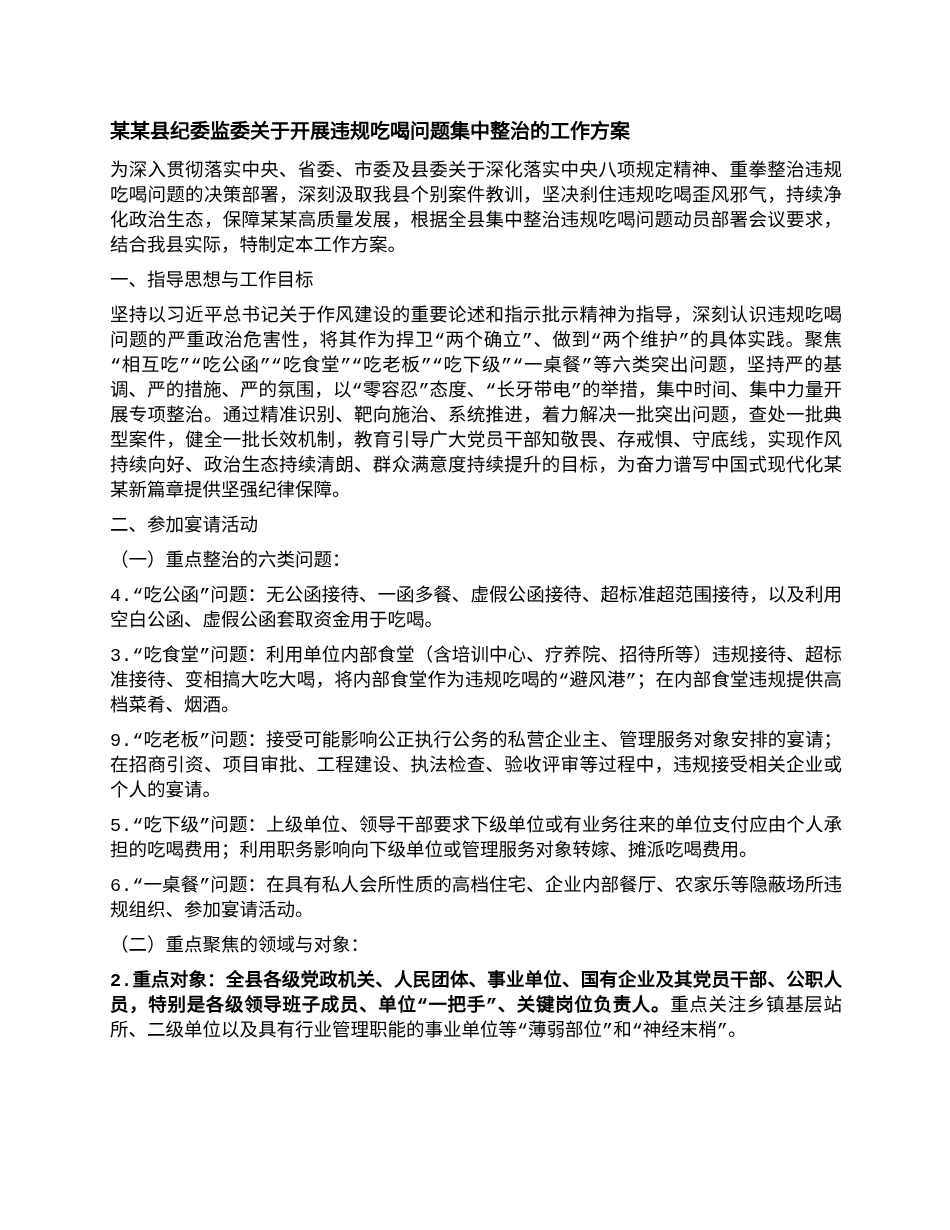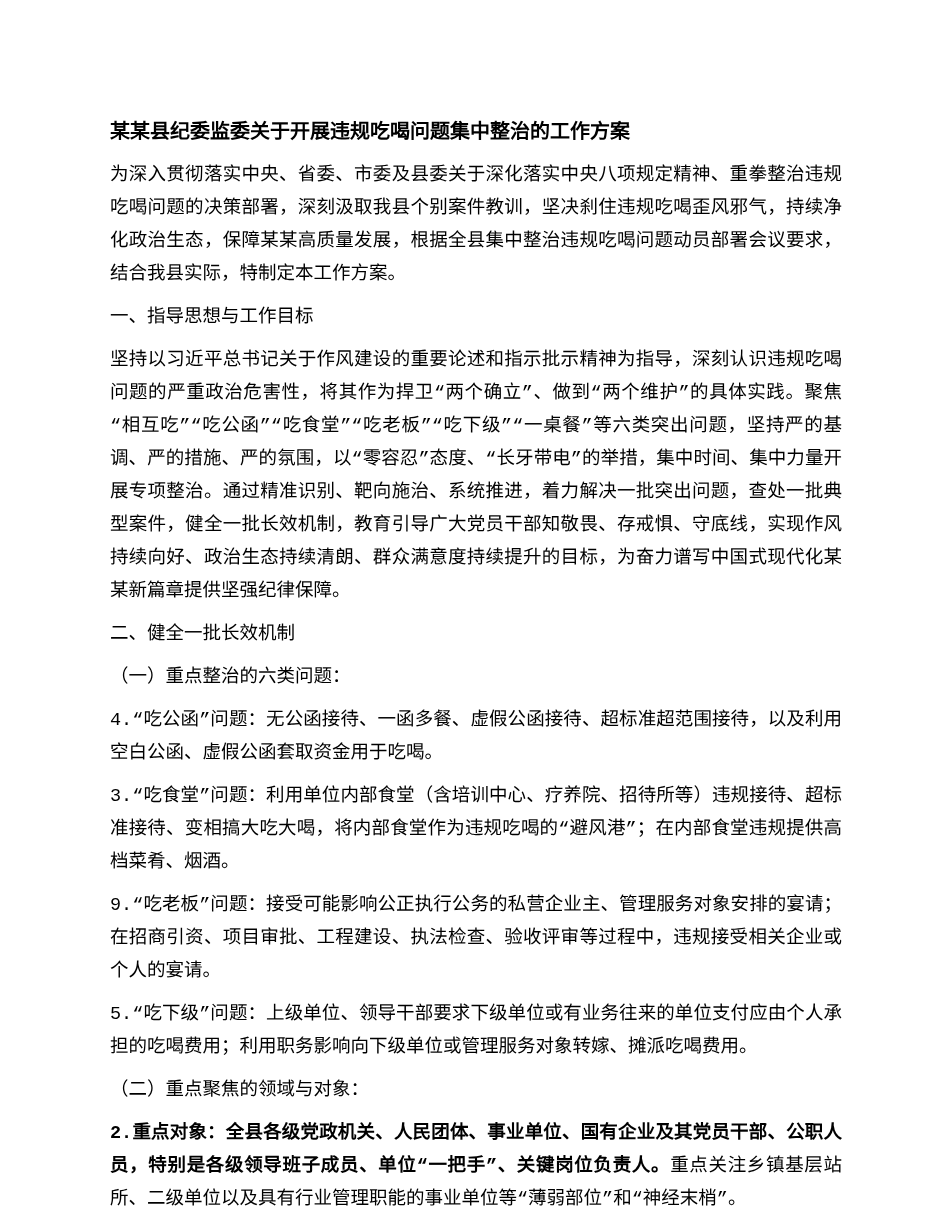--- a/index.html
+++ b/index.html
@@ -15,21 +15,21 @@
     box-sizing: border-box;
     background: #ffffff;
     color: #000000;
     padding: 119px 100px 50px 110px;
     overflow: hidden;
     font-family: Liberation Mono, monospace;
   }
   .doc p {
     margin: 0 8px 10px 0;
     font-size: 18.5px;
-    line-height: 33px;
+    line-height: 25px;
     text-align: justify;
     text-justify: inter-character;
     word-break: break-all;
   }
   .doc-title {
     margin: 0 0 13px 0;
     font-size: 20px;
     font-weight: 700;
     line-height: 27px;
     text-align: left;
@@ -48,33 +48,34 @@
   <article class="doc">
 
     <h1 class="doc-title">某某县纪委监委关于开展违规吃喝问题集中整治的工作方案</h1>
 
     <p>为深入贯彻落实中央、省委、市委及县委关于深化落实中央八项规定精神、重拳整治违规吃喝问题的决策部署，深刻汲取我县个别案件教训，坚决刹住违规吃喝歪风邪气，持续净化政治生态，保障某某高质量发展，根据全县集中整治违规吃喝问题动员部署会议要求，结合我县实际，特制定本工作方案。</p>
 
     <p class="section-heading">一、指导思想与工作目标</p>
 
     <p>坚持以习近平总书记关于作风建设的重要论述和指示批示精神为指导，深刻认识违规吃喝问题的严重政治危害性，将其作为捍卫“两个确立”、做到“两个维护”的具体实践。聚焦“相互吃”“吃公函”“吃食堂”“吃老板”“吃下级”“一桌餐”等六类突出问题，坚持严的基调、严的措施、严的氛围，以“零容忍”态度、“长牙带电”的举措，集中时间、集中力量开展专项整治。通过精准识别、靶向施治、系统推进，着力解决一批突出问题，查处一批典型案件，健全一批长效机制，教育引导广大党员干部知敬畏、存戒惧、守底线，实现作风持续向好、政治生态持续清朗、群众满意度持续提升的目标，为奋力谱写中国式现代化某某新篇章提供坚强纪律保障。</p>
 
-    <p class="section-heading">二、健全一批长效机制</p>
+    <p class="section-heading">二、参加宴请活动</p>
 
     <p class="section-heading">（一）重点整治的六类问题：</p>
 
 
     <p>4.“吃公函”问题：无公函接待、一函多餐、虚假公函接待、超标准超范围接待，以及利用空白公函、虚假公函套取资金用于吃喝。</p>
 
     <p>3.“吃食堂”问题：利用单位内部食堂（含培训中心、疗养院、招待所等）违规接待、超标准接待、变相搞大吃大喝，将内部食堂作为违规吃喝的“避风港”；在内部食堂违规提供高档菜肴、烟酒。</p>
 
     <p>9.“吃老板”问题：接受可能影响公正执行公务的私营企业主、管理服务对象安排的宴请；在招商引资、项目审批、工程建设、执法检查、验收评审等过程中，违规接受相关企业或个人的宴请。</p>
 
     <p>5.“吃下级”问题：上级单位、领导干部要求下级单位或有业务往来的单位支付应由个人承担的吃喝费用；利用职务影响向下级单位或管理服务对象转嫁、摊派吃喝费用。</p>
 
+    <p>6.“一桌餐”问题：在具有私人会所性质的高档住宅、企业内部餐厅、农家乐等隐蔽场所违规组织、参加宴请活动。</p>
 
     <p class="section-heading">（二）重点聚焦的领域与对象：</p>
 
 
     <p><strong>2.重点对象：全县各级党政机关、人民团体、事业单位、国有企业及其党员干部、公职人员，特别是各级领导班子成员、单位“一把手”、关键岗位负责人。</strong><span>重点关注乡镇基层站所、二级单位以及具有行业管理职能的事业单位等“薄弱部位”和“神经末梢”。</span></p>
 
   </article>
 </div>
 
 </body></html>

